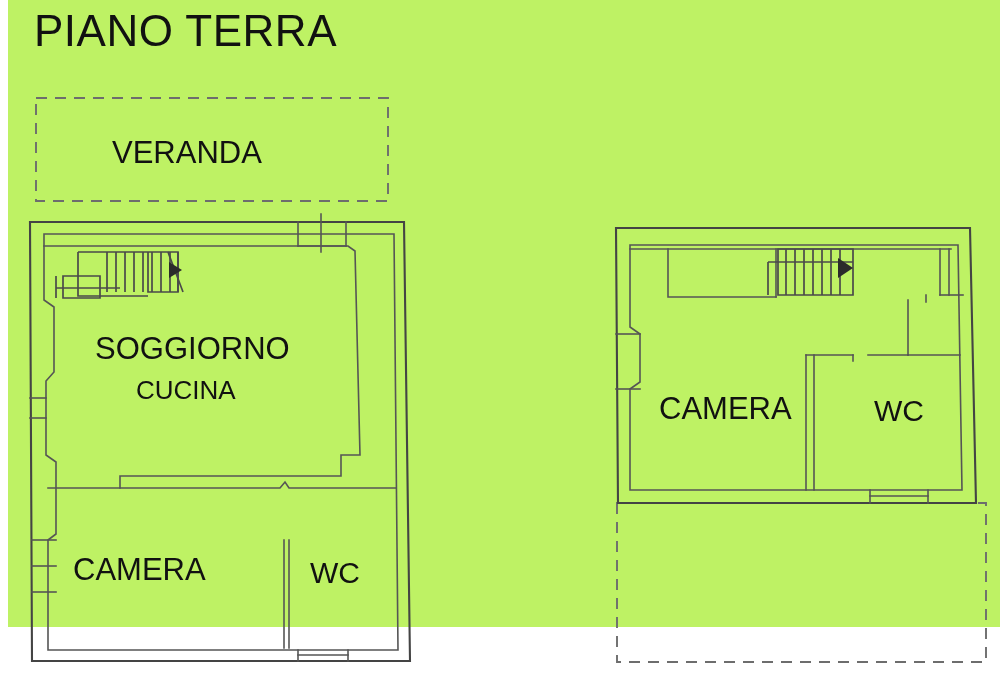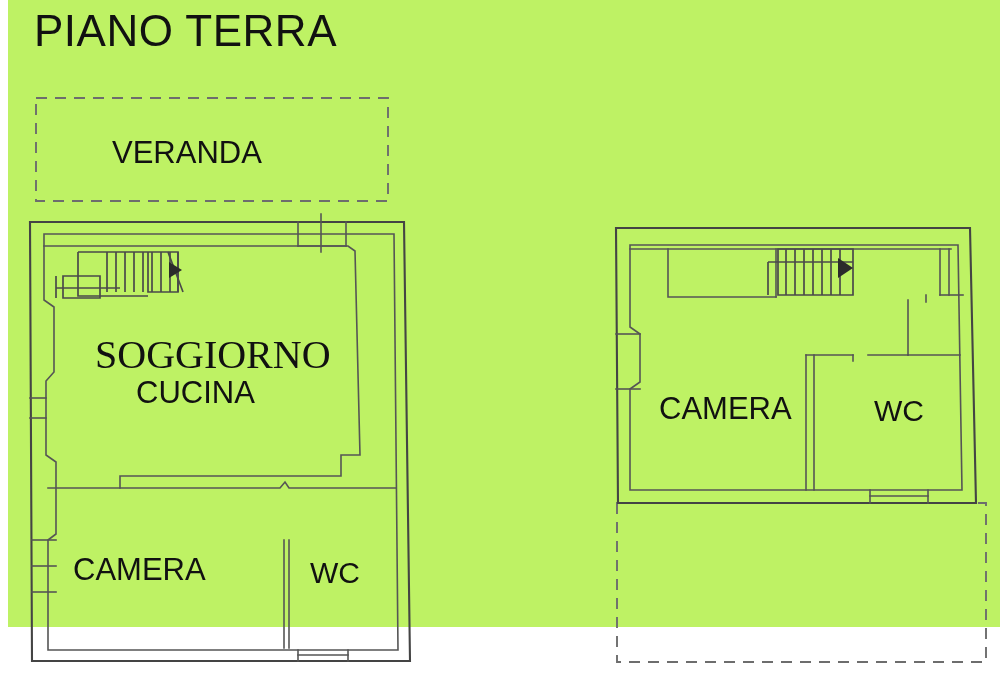--- a/index.html
+++ b/index.html
@@ -49,27 +49,26 @@
     text-align: right;
   }
   #label-veranda {
     left: 104px;
     top: 135px;
     font-size: 31px;
   }
   #label-soggiorno {
     left: 87px;
     top: 331px;
-    font-size: 40px;
-    font-family: Liberation Serif, serif;
+    font-size: 31px;
   }
   #label-cucina {
     left: 128px;
     top: 375px;
-    font-size: 31px;
+    font-size: 26px;
   }
   #label-camera-gf {
     left: 65px;
     top: 552px;
     font-size: 31px;
   }
   #label-wc-gf {
     left: 302px;
     top: 556px;
     font-size: 30px;

